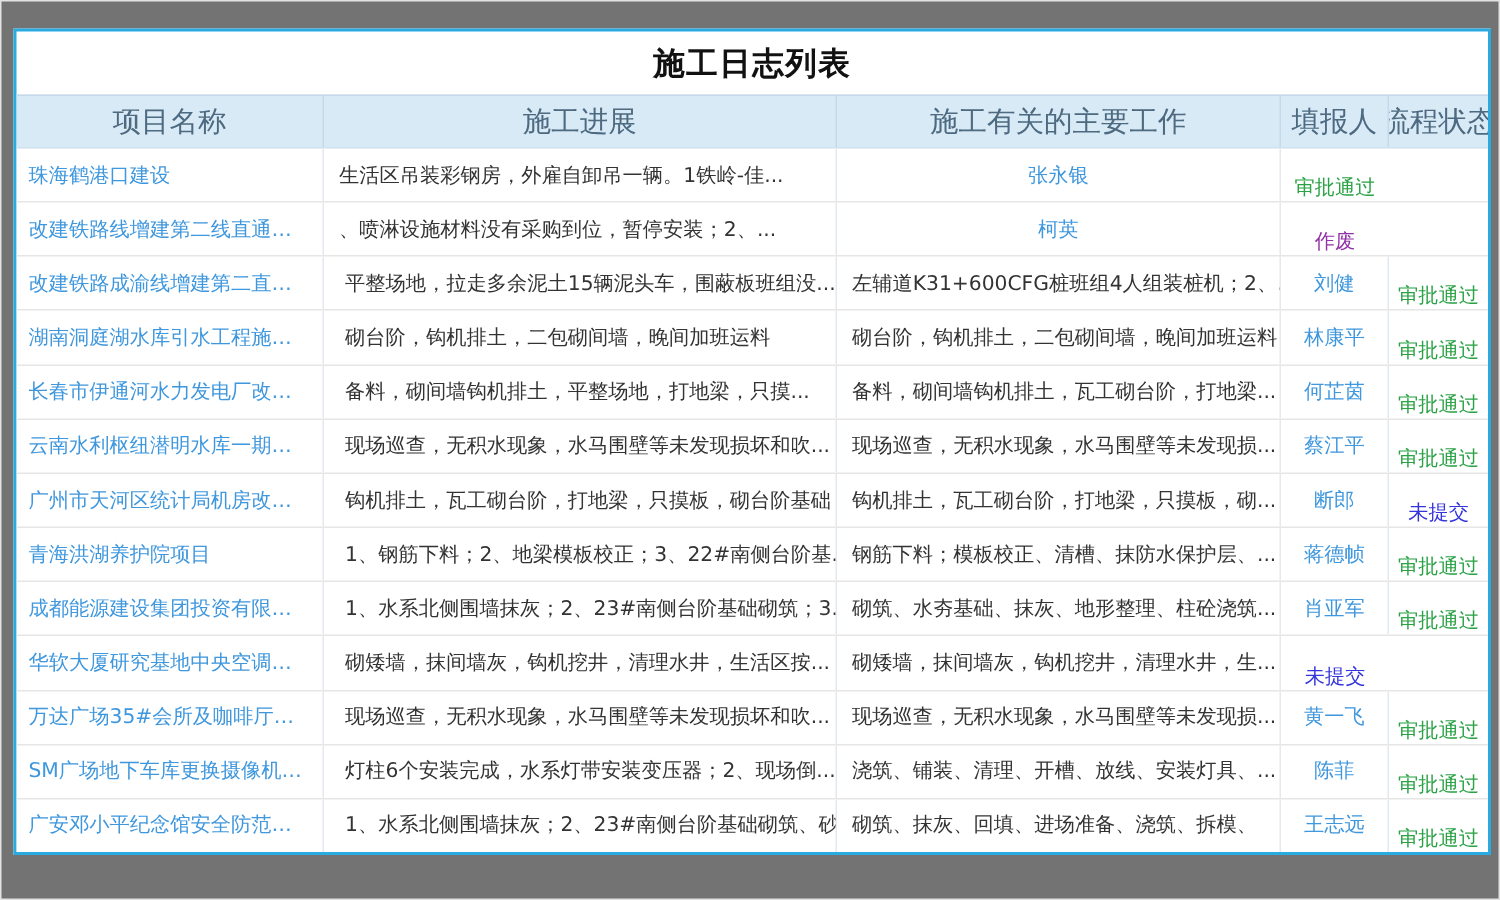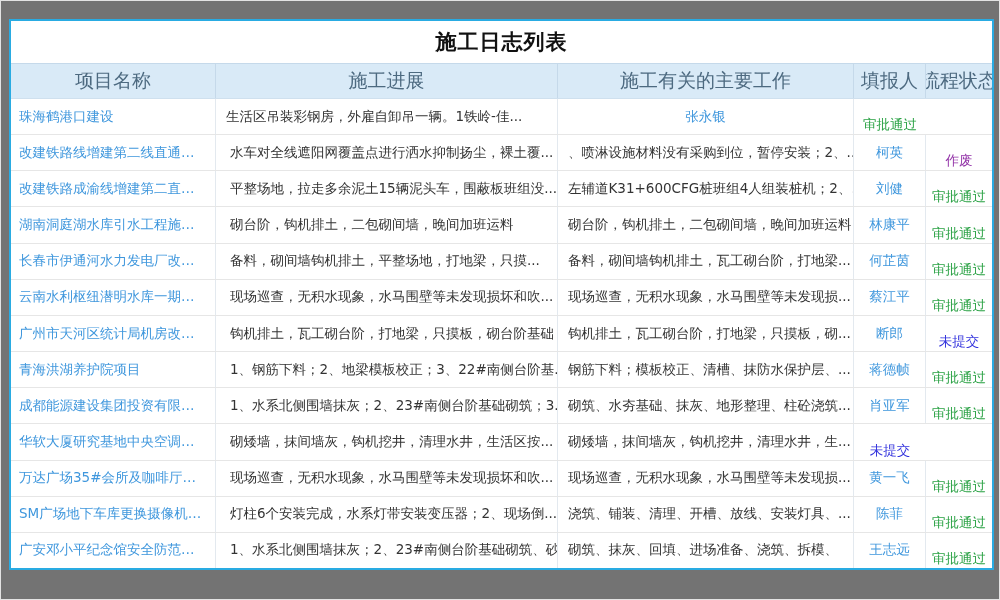--- a/index.html
+++ b/index.html
@@ -124,21 +124,20 @@
     </div>
     <div class="cell c-status">
       <span class="status status-approved">审批通过</span>
     </div>
   </div>
 
   <div class="grid-row row">
     <div class="cell c-project">
       <span class="link">改建铁路线增建第二线直通线（...</span>
     </div>
-    <div class="cell c-progress">水车对全线遮阳网覆盖点进行洒水抑制扬尘，裸土覆...</div>
     <div class="cell c-work">、喷淋设施材料没有采购到位，暂停安装；2、...</div>
     <div class="cell c-reporter">
       <span class="link">柯英</span>
     </div>
     <div class="cell c-status">
       <span class="status status-void">作废</span>
     </div>
   </div>
 
   <div class="grid-row row">

